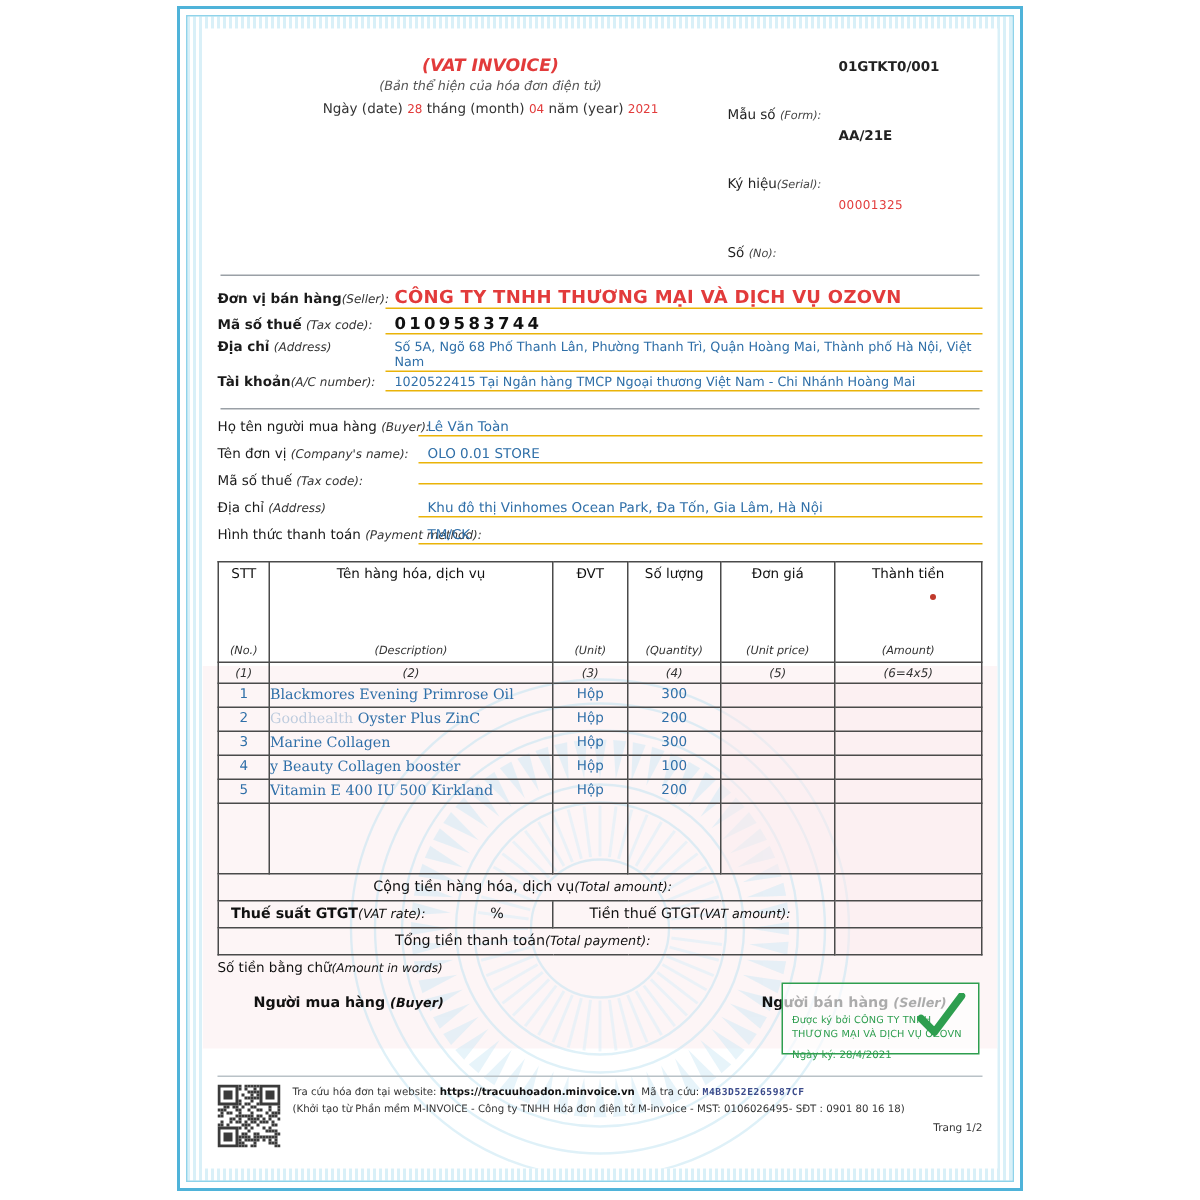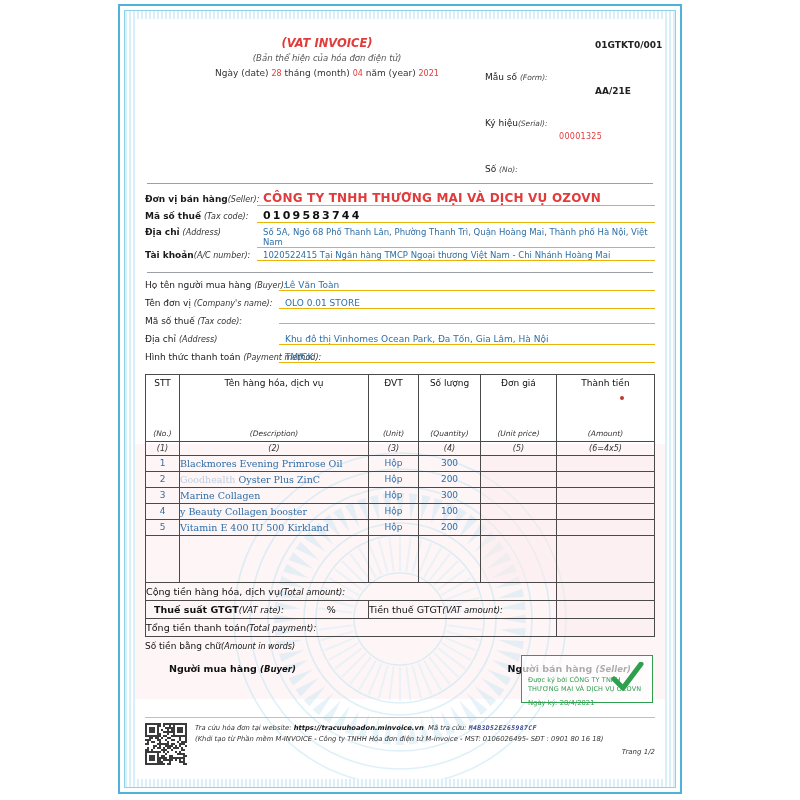--- a/index.html
+++ b/index.html
@@ -46,21 +46,21 @@
     color:#e23b3b;font-weight:bold;font-size:15.5px;letter-spacing:.4px;
     margin-left:26px;
   }
   .t-sub{color:#e23b3b;font-weight:bold;font-style:italic;font-size:11.5px;margin-top:3px;margin-left:26px;}
   .t-note{color:#555;font-style:italic;font-size:8.5px;margin-top:3px;margin-left:26px;}
   .t-date{font-size:9px;color:#333;margin-top:5px;margin-left:26px;}
   .t-date .v{color:#e23b3b;font-size:8px;}
   .hdr-right{width:172px;font-size:9px;color:#222;padding-top:6px;line-height:1.55;}
   .hdr-right .lbl{color:#222;}
   .hdr-right .it{font-style:italic;font-size:7.5px;color:#444;}
-  .hdr-right .val{font-weight:bold;margin-left:36px;}
+  .hdr-right .val{font-weight:bold;}
   .hdr-right .val-red{color:#e23b3b;font-weight:normal;font-size:8px;letter-spacing:.3px;}
   .hdr-right .r{display:flex;}
   .hdr-right .r .k{width:74px;flex:none;margin-top:32px;}
   
   .block{padding:0 10px;}
   .rule{border-bottom:1px solid #9aa0a6;margin:6px 2px 7px 2px;}
   .frow{display:flex;align-items:baseline;font-size:9px;color:#1a1a1a;min-height:16px;margin-bottom:2px;}
   .frow .k{flex:none;white-space:nowrap;}
   .frow .k b{font-weight:bold;}
   .frow .k i{font-style:italic;font-size:8px;color:#333;}
@@ -82,21 +82,21 @@
   .cell-desc{font-size:9.5px;color:#2f6fa8;padding-left:8px;font-family:"DejaVu Serif","Liberation Serif",serif;}
   .cell-unit{text-align:center;font-size:9px;color:#2f6fa8;}
   .cell-qty{text-align:center;font-size:9px;color:#2f6fa8;}
   .cell-blank{background:rgba(252,236,238,.5);}
   tr.item td{height:15px;}
   .fade{opacity:.30;}
   .indent1{padding-left:66px;}
   .indent2{padding-left:48px;}
   .spacer td{height:46px;}
   .tot td{height:17px;font-size:9.5px;color:#111;}
-  .tot .lab{text-align:left;padding-right:5px;}
+  .tot .lab{text-align:center;padding-right:5px;}
   .tot .lab i{font-style:italic;font-size:8.5px;}
   .dot{
     position:absolute;width:4px;height:4px;border-radius:50%;
     background:#c0392b;left:485px;top:377px;z-index:3;
   }
   
   .words{font-size:9px;color:#111;padding:4px 10px 0 10px;}
   .words i{font-style:italic;font-size:8px;}
   .signs{display:flex;justify-content:space-between;padding:12px 34px 0 34px;font-size:9.5px;font-weight:bold;color:#111;}
   .signs i{font-weight:bold;font-style:italic;font-size:8.5px;}
@@ -106,21 +106,21 @@
     border:1px solid #2e9e4f;box-sizing:border-box;
     padding:20px 6px;z-index:4;background:rgba(255,255,255,.65);
   }
   .stamp .ln{font-size:6.5px;color:#2e9e4f;line-height:1.35;letter-spacing:.1px;}
   .stamp .dt{font-size:6.8px;color:#2e9e4f;margin-top:5px;font-weight:bold;}
   .stamp .dt span{font-weight:normal;}
   .tick{position:absolute;right:8px;top:6px;width:34px;height:32px;}
   
   .footer{
     position:absolute;left:10px;right:10px;bottom:14px;
-    border-top:1px solid #b9c2c7;padding-top:5px;z-index:3;font-style:italic;
+    border-top:1px solid #b9c2c7;padding-top:5px;z-index:3;
   }
   .footer .row{display:flex;align-items:flex-start;}
   .qr{width:42px;height:42px;flex:none;margin-right:8px;}
   .f-txt{flex:1;font-size:6.8px;color:#333;line-height:1.65;}
   .f-txt .lk{font-weight:bold;color:#111;}
   .f-txt .code{font-weight:bold;color:#3a4a8a;letter-spacing:.4px;font-family:"DejaVu Sans Mono","Liberation Mono",monospace;font-size:6.4px;}
   .f-page{text-align:right;font-size:7px;color:#333;margin-top:2px;}
 </style>
 </head>
 <body>

